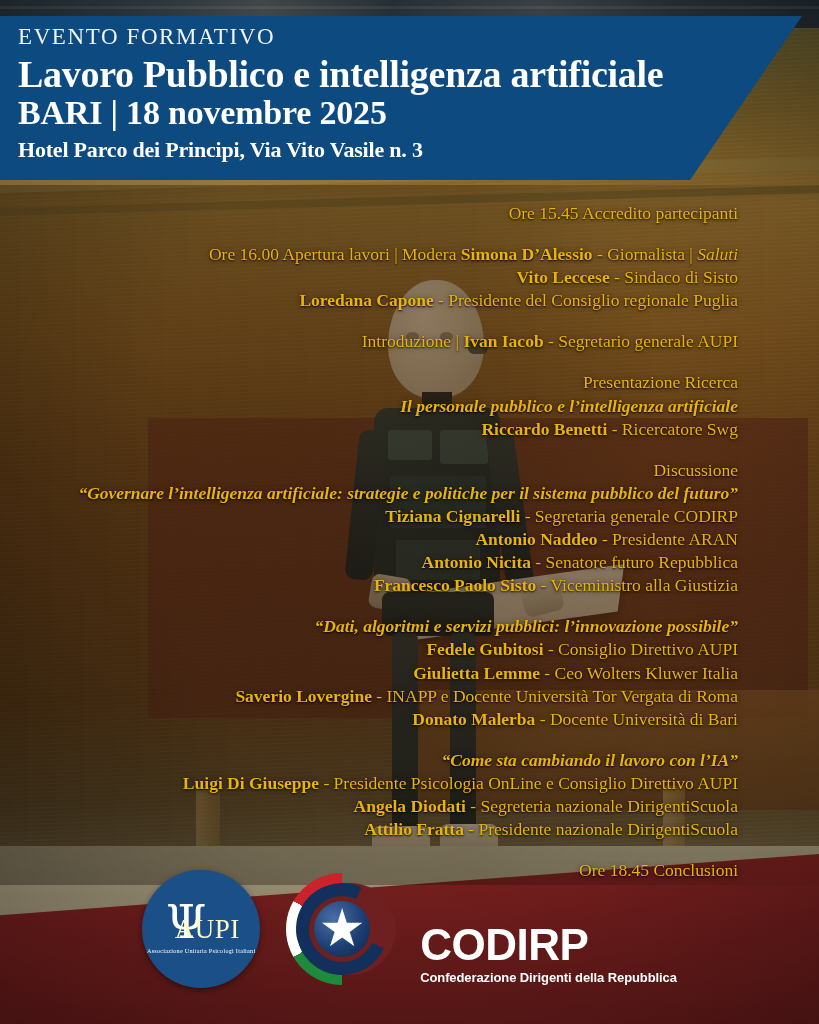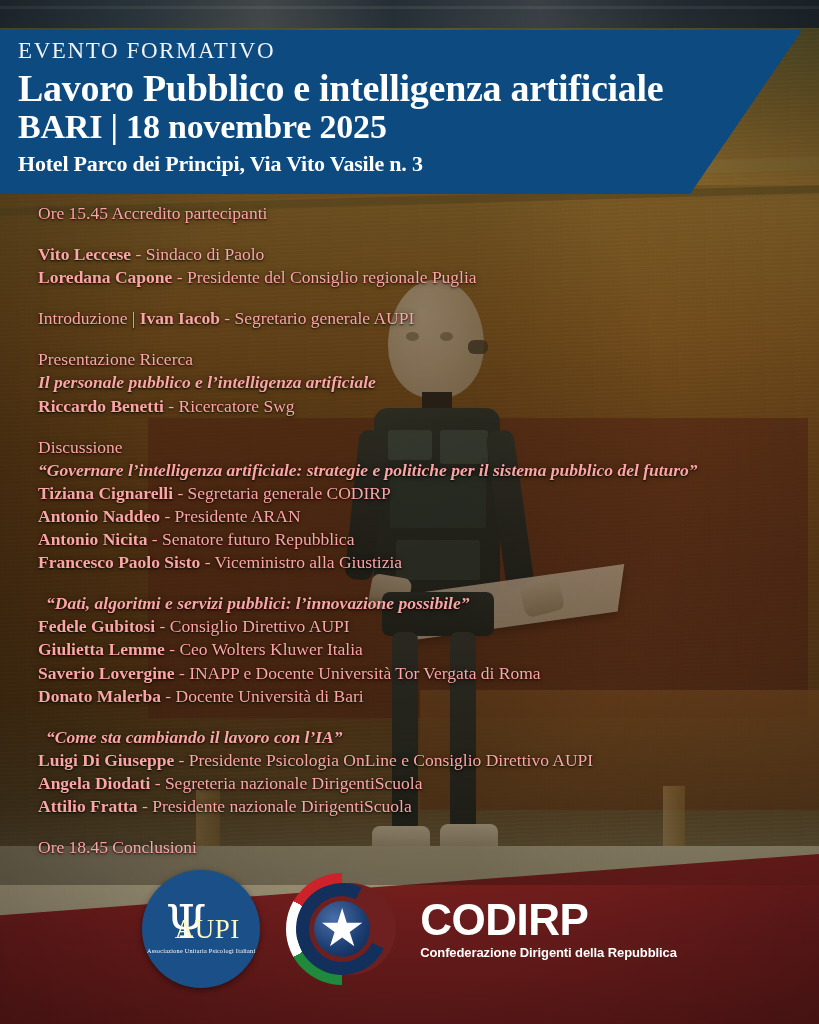--- a/index.html
+++ b/index.html
@@ -153,21 +153,21 @@
     position:absolute; inset:0;
     background:radial-gradient(ellipse at 50% 45%, rgba(0,0,0,0) 45%, rgba(0,0,0,.30) 100%);
   }
   .bg-darken{
     position:absolute; left:0; top:185px; width:100%; height:700px;
     background:linear-gradient(90deg, rgba(20,12,4,.34) 0%, rgba(20,12,4,.30) 58%, rgba(20,12,4,.05) 100%);
   }
 
   
   .banner{
-    position:absolute; left:0; top:30px;
+    position:absolute; left:0; top:16px;
     width:819px; height:164px;
     background:#0c4a80;
     clip-path:polygon(0 0, 802px 0, 690px 164px, 0 164px);
     z-index:5;
   }
   .banner-inner{ padding:8px 0 0 18px; }
   .kicker{
     color:#f2f3f5; font-size:23px; letter-spacing:1.6px; font-weight:400;
     font-family:"Liberation Serif", serif; line-height:1.1;
   }
@@ -181,22 +181,23 @@
   }
   .venue{
     color:#ffffff; font-size:22px; font-weight:700; line-height:1.2;
     letter-spacing:-.2px; margin-top:6px;
   }
 
   
   .program{
     position:absolute; left:38px; top:202px; width:700px;
     z-index:6;
-    color:#fca5a5;
+    color:#eab308;
     text-shadow:0 1px 2px rgba(0,0,0,.85), 0 0 6px rgba(0,0,0,.45);
+    text-align:right;
   }
   .block{ margin-bottom:18px; }
   .ln{ font-size:17.5px; line-height:1.32; white-space:nowrap; }
   .ln.reg{ font-weight:400; }
   .ln.ital{ font-style:italic;font-weight:bold; }
   .ln b{ font-weight:700; }
   .ln i{ font-style:italic; }
 
   
   .logos{
@@ -217,21 +218,21 @@
   }
   .aupi-name{
     color:#fef9c3; font-size:27px; font-weight:400; letter-spacing:.5px;
     font-family:"Liberation Serif", serif; margin-left:12px; margin-top:-16px;
   }
   .aupi-tag{
     color:#fff; font-size:6.2px; letter-spacing:.25px; margin-top:2px;
     font-family:"Liberation Serif", serif; white-space:nowrap;
   }
   
-  .codirp{ display:flex; align-items:center; gap:22px; }
+  .codirp{ display:flex; align-items:flex-end; gap:22px; }
   .codirp-mark{ position:relative; width:112px; height:112px; }
   .cm-flag{
     position:absolute; inset:0; border-radius:50%;
     background:conic-gradient(from 180deg,
        #1f8a3b 0deg 60deg, #ffffff 60deg 120deg, #cc2229 120deg 180deg,
        rgba(0,0,0,0) 180deg 360deg);
   }
   .cm-flagmask{
     position:absolute; left:18px; top:10px; width:92px; height:92px;
     border-radius:50%; background:#6e1f1f;
@@ -317,21 +318,22 @@
     </div>
   </div>
 
   <div class="program">
 
     <div class="block">
       <div class="ln reg">Ore 15.45 Accredito partecipanti</div>
     </div>
 
     <div class="block">
-      <div class="ln reg"><b>Vito Leccese</b><span> - Sindaco di Paolo</span></div>
+      <div class="ln reg"><span>Ore 16.00 Apertura lavori | Modera </span><b>Simona D’Alessio</b><span> - Giornalista | </span><i>Saluti</i></div>
+      <div class="ln reg"><b>Vito Leccese</b><span> - Sindaco di Sisto</span></div>
       <div class="ln reg"><b>Loredana Capone</b><span> - Presidente del Consiglio regionale Puglia</span></div>
     </div>
 
     <div class="block">
       <div class="ln reg"><span>Introduzione | </span><b>Ivan Iacob</b><span> - Segretario generale AUPI</span></div>
     </div>
 
     <div class="block">
       <div class="ln reg">Presentazione Ricerca</div>
       <div class="ln ital">Il personale pubblico e l’intelligenza artificiale</div>

